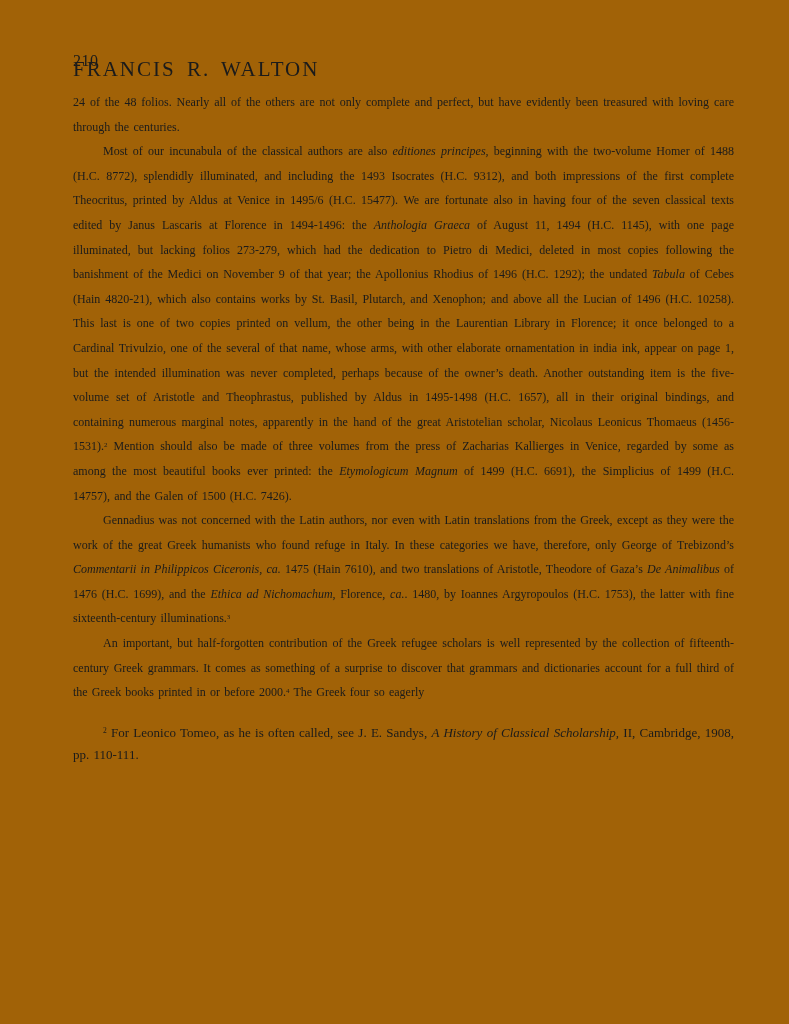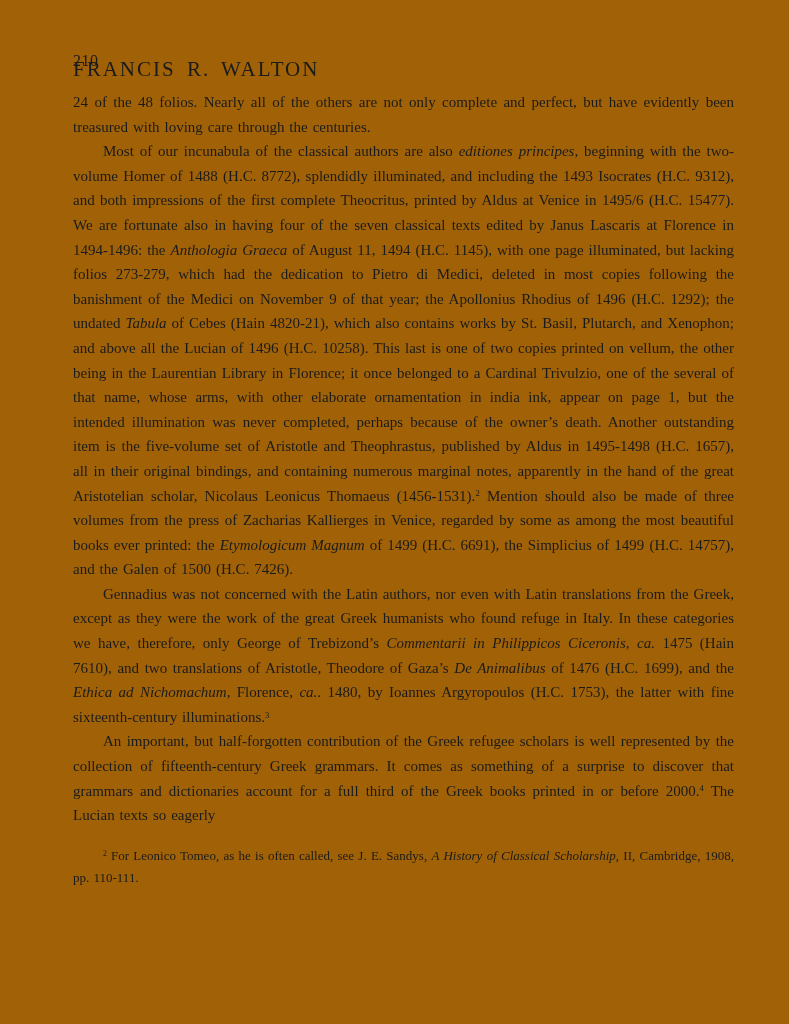--- a/index.html
+++ b/index.html
@@ -33,21 +33,21 @@
   .head-title {
     position: absolute;
     left: 0;
     right: 0;
     top: 5px;
     font-size: 21px;
     letter-spacing: 2px;
     word-spacing: 4px;
   }
   .body-text {
-    font-size: 15px;
+    font-size: 12px;
     line-height: 24.6px;
     text-align: justify;
     word-spacing: 1.2px;
   }
   .body-text p {
     margin: 0;
   }
   .body-text p.indent {
     text-indent: 30px;
   }
@@ -79,19 +79,19 @@
 <div class="page">
   <header class="running-head">
     <span class="page-num">210</span>
     <span class="head-title">FRANCIS R. WALTON</span>
   </header>
 
   <main class="body-text" id="body-text">
       <p class=""><span>24 of the 48 folios. Nearly all of the others are not only complete and perfect, but have evidently been treasured with loving care through the centuries.</span></p>
       <p class="indent"><span>Most of our incunabula of the classical authors are also </span><em>editiones principes,</em><span> beginning with the two-volume Homer of 1488 (H.C. 8772), splendidly illuminated, and including the 1493 Isocrates (H.C. 9312), and both impressions of the first complete Theocritus, printed by Aldus at Venice in 1495/6 (H.C. 15477). We are fortunate also in having four of the seven classical texts edited by Janus Lascaris at Florence in 1494-1496: the </span><em>Anthologia Graeca</em><span> of August 11, 1494 (H.C. 1145), with one page illuminated, but lacking folios 273-279, which had the dedication to Pietro di Medici, deleted in most copies following the banishment of the Medici on November 9 of that year; the Apollonius Rhodius of 1496 (H.C. 1292); the undated </span><em>Tabula</em><span> of Cebes (Hain 4820-21), which also contains works by St. Basil, Plutarch, and Xenophon; and above all the Lucian of 1496 (H.C. 10258). This last is one of two copies printed on vellum, the other being in the Laurentian Library in Florence; it once belonged to a Cardinal Trivulzio, one of the several of that name, whose arms, with other elaborate ornamentation in india ink, appear on page 1, but the intended illumination was never completed, perhaps because of the owner’s death. Another outstanding item is the five-volume set of Aristotle and Theophrastus, published by Aldus in 1495-1498 (H.C. 1657), all in their original bindings, and containing numerous marginal notes, apparently in the hand of the great Aristotelian scholar, Nicolaus Leonicus Thomaeus (1456-1531).</span><sup>2</sup><span> Mention should also be made of three volumes from the press of Zacharias Kallierges in Venice, regarded by some as among the most beautiful books ever printed: the </span><em>Etymologicum Magnum</em><span> of 1499 (H.C. 6691), the Simplicius of 1499 (H.C. 14757), and the Galen of 1500 (H.C. 7426).</span></p>
       <p class="indent"><span>Gennadius was not concerned with the Latin authors, nor even with Latin translations from the Greek, except as they were the work of the great Greek humanists who found refuge in Italy. In these categories we have, therefore, only George of Trebizond’s </span><em>Commentarii in Philippicos Ciceronis, ca.</em><span> 1475 (Hain 7610), and two translations of Aristotle, Theodore of Gaza’s </span><em>De Animalibus</em><span> of 1476 (H.C. 1699), and the </span><em>Ethica ad Nichomachum</em><span>, Florence, </span><em>ca.</em><span>. 1480, by Ioannes Argyropoulos (H.C. 1753), the latter with fine sixteenth-century illuminations.</span><sup>3</sup></p>
-      <p class="indent"><span>An important, but half-forgotten contribution of the Greek refugee scholars is well represented by the collection of fifteenth-century Greek grammars. It comes as something of a surprise to discover that grammars and dictionaries account for a full third of the Greek books printed in or before 2000.</span><sup>4</sup><span> The Lucian texts so eagerly</span></p>
+      <p class="indent"><span>An important, but half-forgotten contribution of the Greek refugee scholars is well represented by the collection of fifteenth-century Greek grammars. It comes as something of a surprise to discover that grammars and dictionaries account for a full third of the Greek books printed in or before 2000.</span><sup>4</sup><span> The Greek four so eagerly</span></p>
     </main>
 
   <section class="footnotes" id="footnotes">
       <p><sup>2</sup> <span>For Leonico Tomeo, as he is often called, see J. E. Sandys, </span><em>A History of Classical Scholarship,</em><span> II, Cambridge, 1908, pp. 110-111.</span></p>
     </section>
 </div>
 
 </body></html>

